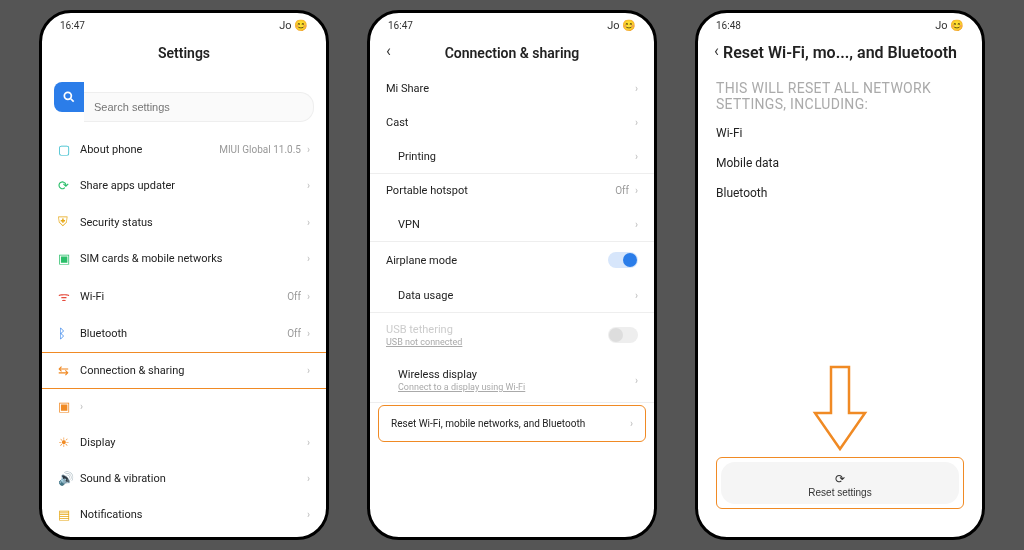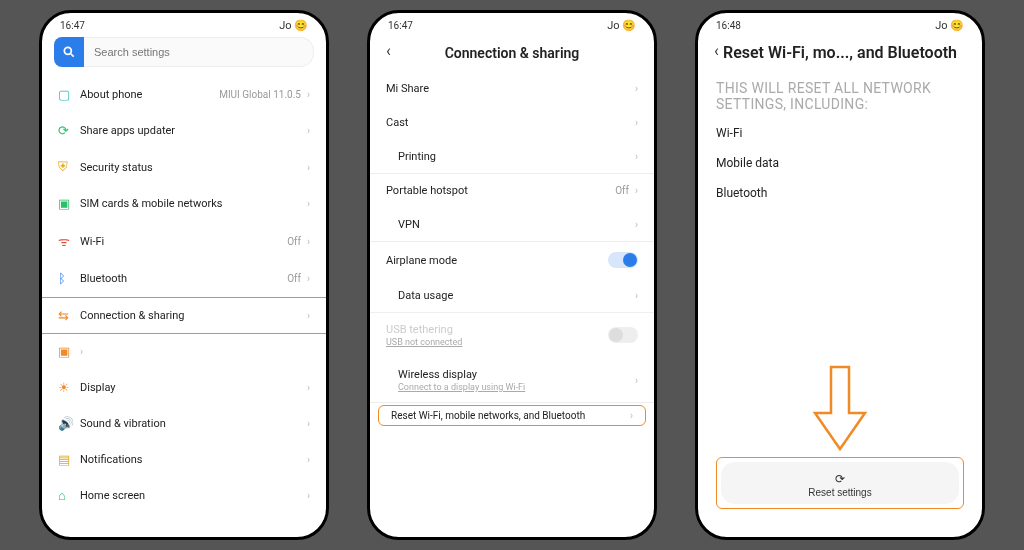--- a/index.html
+++ b/index.html
@@ -72,20 +72,21 @@
     flex: 1;
     height: 30px;
     border: 1px solid #eee;
     border-left: none;
     border-radius: 0 14px 14px 0;
     padding: 0 10px;
     font-size: 11px;
     color: #999;
     background: #fafafa;
     outline: none;
+    margin-top: 20px;
   }
   .list { flex: 1; overflow: hidden; }
   .row {
     display: flex;
     align-items: center;
     padding: 10px 16px;
     font-size: 11px;
     color: #222;
     border-bottom: 0.5px solid rgba(0,0,0,0);
     position: relative;
@@ -196,20 +197,23 @@
   .ic-yellow { color: #e6a817; }
 </style>
 </head>
 <body>
 
 <div class="phone">
   <div class="statusbar">
     <span>16:47</span>
     <span class="status-right">Jo 😊</span>
   </div>
+  <div class="header">
+    <span class="header-title">Settings</span>
+  </div>
   <div class="searchwrap">
     <div class="search-icon-box">
       <svg width="14" height="14" viewBox="0 0 24 24" fill="none" stroke="white" stroke-width="3">
           <circle cx="10" cy="10" r="6"></circle>
           <line x1="15" y1="15" x2="20" y2="20"></line>
         </svg>
     </div>
     <input class="search-input" placeholder="Search settings" style="">
   </div>
   <div class="list" id="list1">
@@ -318,21 +322,21 @@
         <span class="chev">›</span>
       </div>
     <div class="row">
       <div class="row-main"><span class="row-title disabled">USB tethering</span><span class="sub">USB not connected</span></div>
       <span class="toggle off"></span>
     </div>
     <div class="row divider">
       <div class="row-main"><span class="row-title">Wireless display</span><span class="sub">Connect to a display using Wi-Fi</span></div>
       <span class="chev">›</span>
     </div>
-    <div class="row highlight-box" style="padding:4px 12px;">
+    <div class="row highlight-box" style="padding:12px 12px;">
       <span class="row-label" style="font-size:10px;">Reset Wi-Fi, mobile networks, and Bluetooth</span>
       <span class="chev">›</span>
     </div>
   </div>
 </div>
 
 <div class="phone">
   <div class="statusbar">
     <span>16:48</span>
     <span class="status-right">Jo 😊</span>

